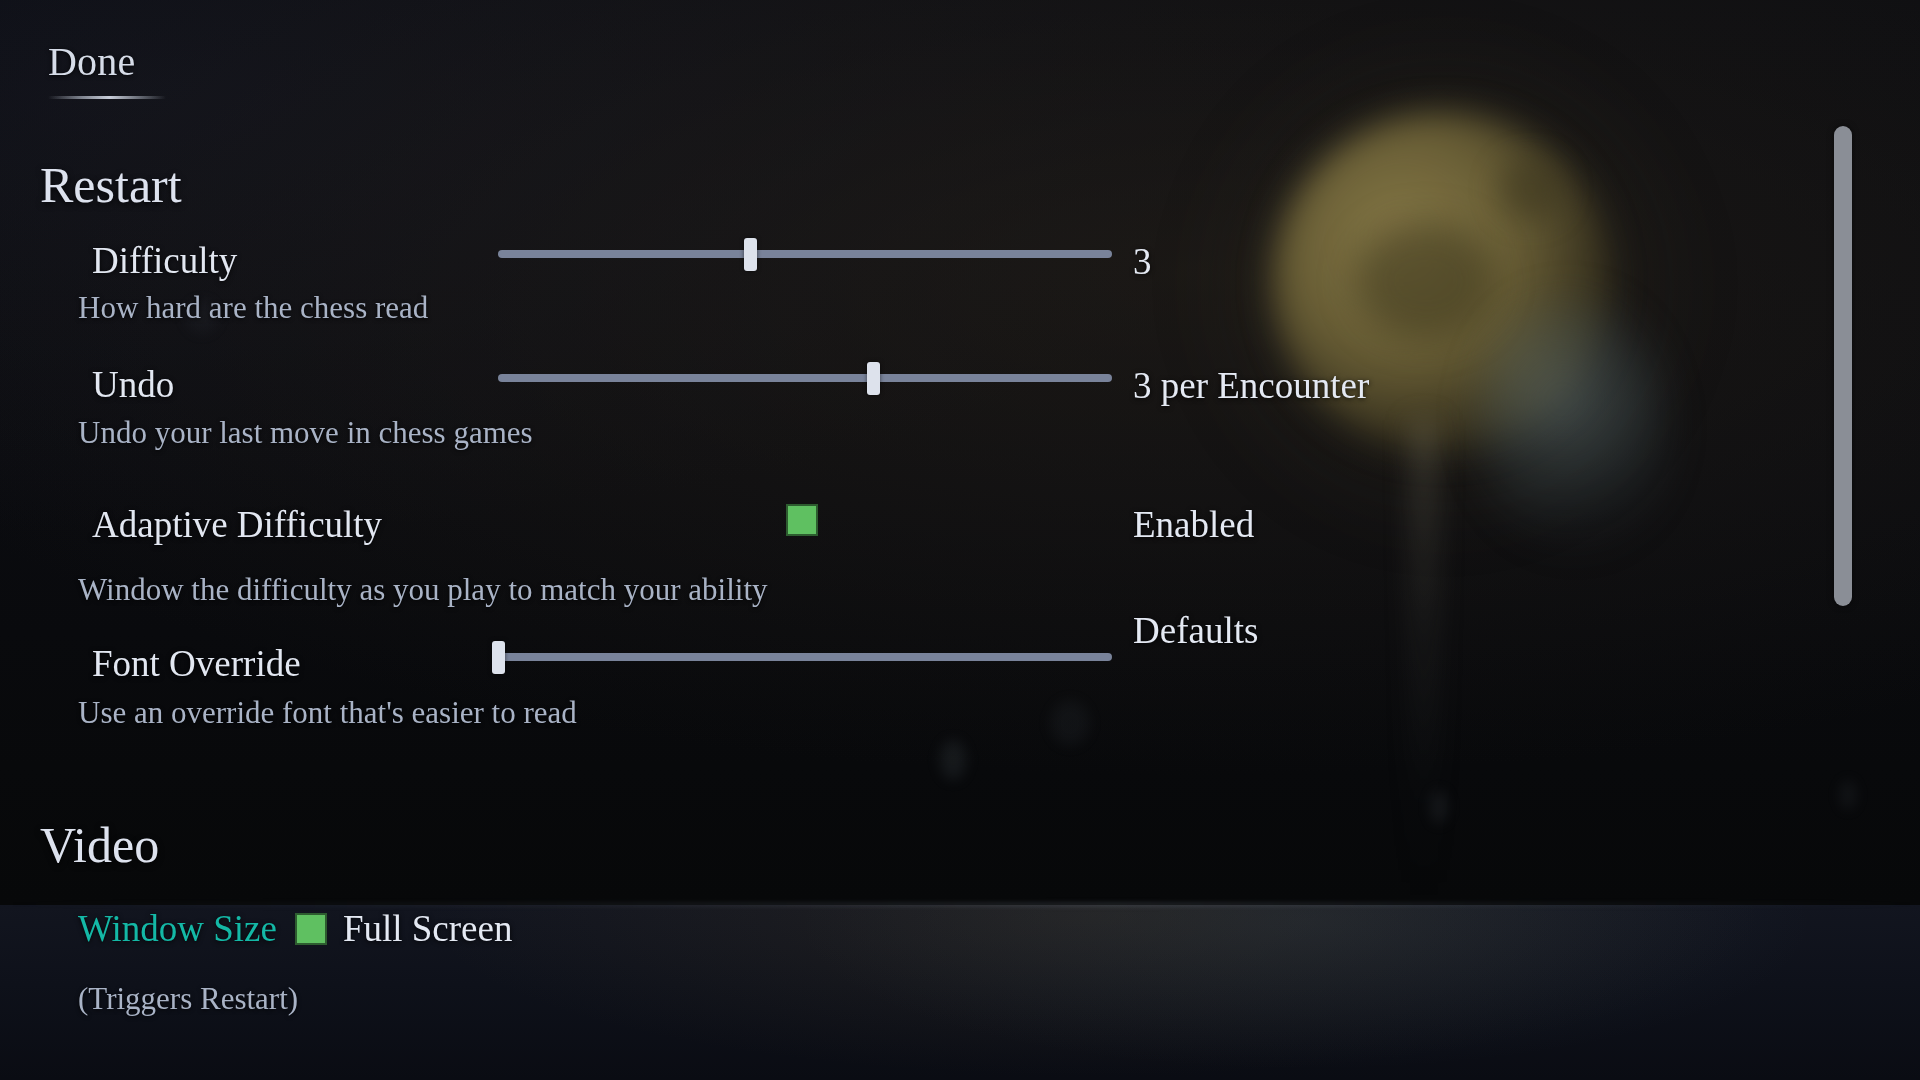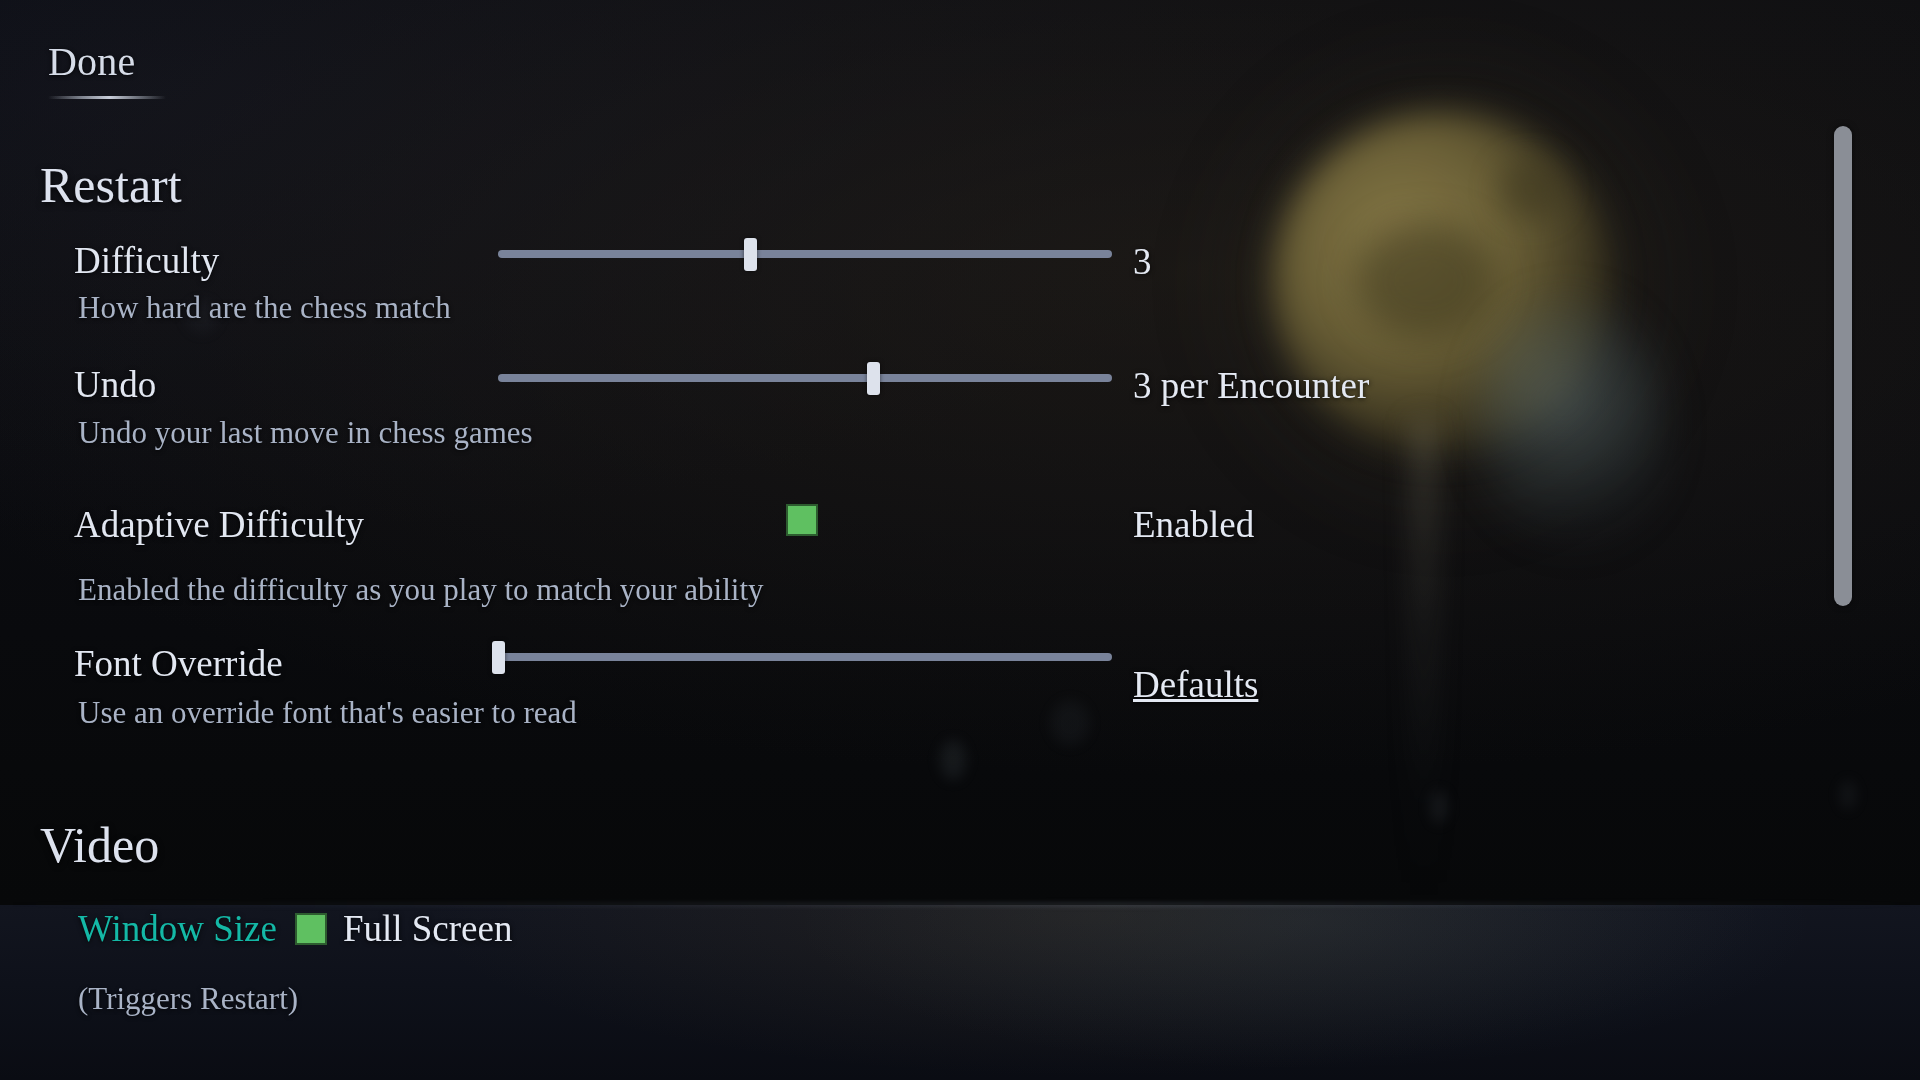--- a/index.html
+++ b/index.html
@@ -145,21 +145,21 @@
     position: absolute;
     font-size: 50px;
     color: #dde2ee;
     line-height: 1;
     text-shadow: 0 2px 6px rgba(0,0,0,0.8);
   }
 
   .row { position: absolute; left: 0; right: 0; height: 0; }
   .row-label {
     position: absolute;
-    left: 74px;
+    left: 92px;
     font-size: 37px;
     color: #e2e7f1;
     line-height: 1;
     white-space: nowrap;
     text-shadow: 0 1px 5px rgba(0,0,0,0.85);
   }
   .row-desc {
     position: absolute;
     left: 78px;
     font-size: 31px;
@@ -261,47 +261,47 @@
   <div class="section">
     <div class="section-title" style="left:40px; top:160px;">Restart</div>
 
     <div class="row">
       <div class="row-label" style="top:242px;">Difficulty</div>
       <div class="slider" style="top:234px;">
         <div class="slider-track"></div>
         <div class="slider-handle" style="left:41%;"></div>
       </div>
       <div class="row-value" style="top:243px;">3</div>
-      <div class="row-desc" style="top:292px;">How hard are the chess match</div>
+      <div class="row-desc" style="top:292px;">How hard are the chess read</div>
     </div>
 
     <div class="row">
       <div class="row-label" style="top:366px;">Undo</div>
       <div class="slider" style="top:358px;">
         <div class="slider-track"></div>
         <div class="slider-handle" style="left:61%;"></div>
       </div>
       <div class="row-value" style="top:367px;">3 per Encounter</div>
       <div class="row-desc" style="top:417px;">Undo your last move in chess games</div>
     </div>
 
     <div class="row">
       <div class="row-label" style="top:506px;">Adaptive Difficulty</div>
       <div class="checkbox" style="left:786px; top:504px;"></div>
       <div class="row-value" style="top:506px;">Enabled</div>
-      <div class="row-desc" style="top:574px;">Enabled the difficulty as you play to match your ability</div>
+      <div class="row-desc" style="top:574px;">Window the difficulty as you play to match your ability</div>
     </div>
 
     <div class="row">
       <div class="row-label" style="top:645px;">Font Override</div>
       <div class="slider" style="top:637px;">
         <div class="slider-track"></div>
         <div class="slider-handle" style="left:0%;"></div>
       </div>
-      <div class="row-value" style="top:666px;text-decoration:underline;">Defaults</div>
+      <div class="row-value" style="top:612px;">Defaults</div>
       <div class="row-desc" style="top:697px;">Use an override font that's easier to read</div>
     </div>
   </div>
 
   <div class="section">
     <div class="section-title" style="left:40px; top:820px;">Video</div>
 
     <div class="row">
       <div class="inline-row" style="left:78px; top:910px;">
         <span class="row-label-inline">Window Size</span>

